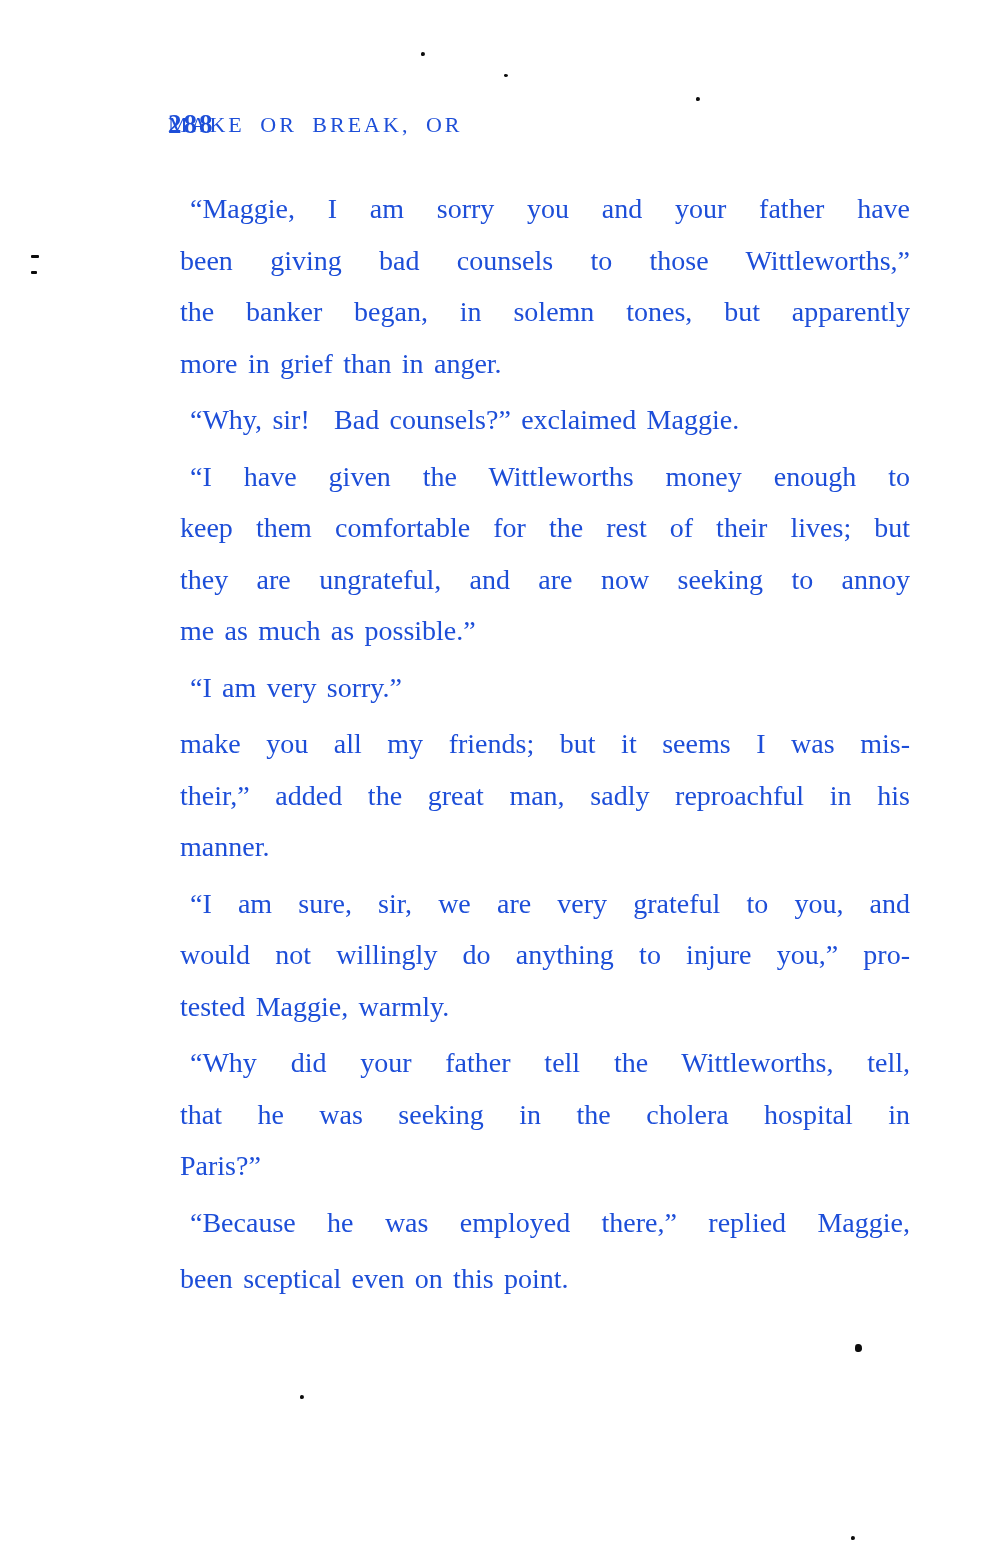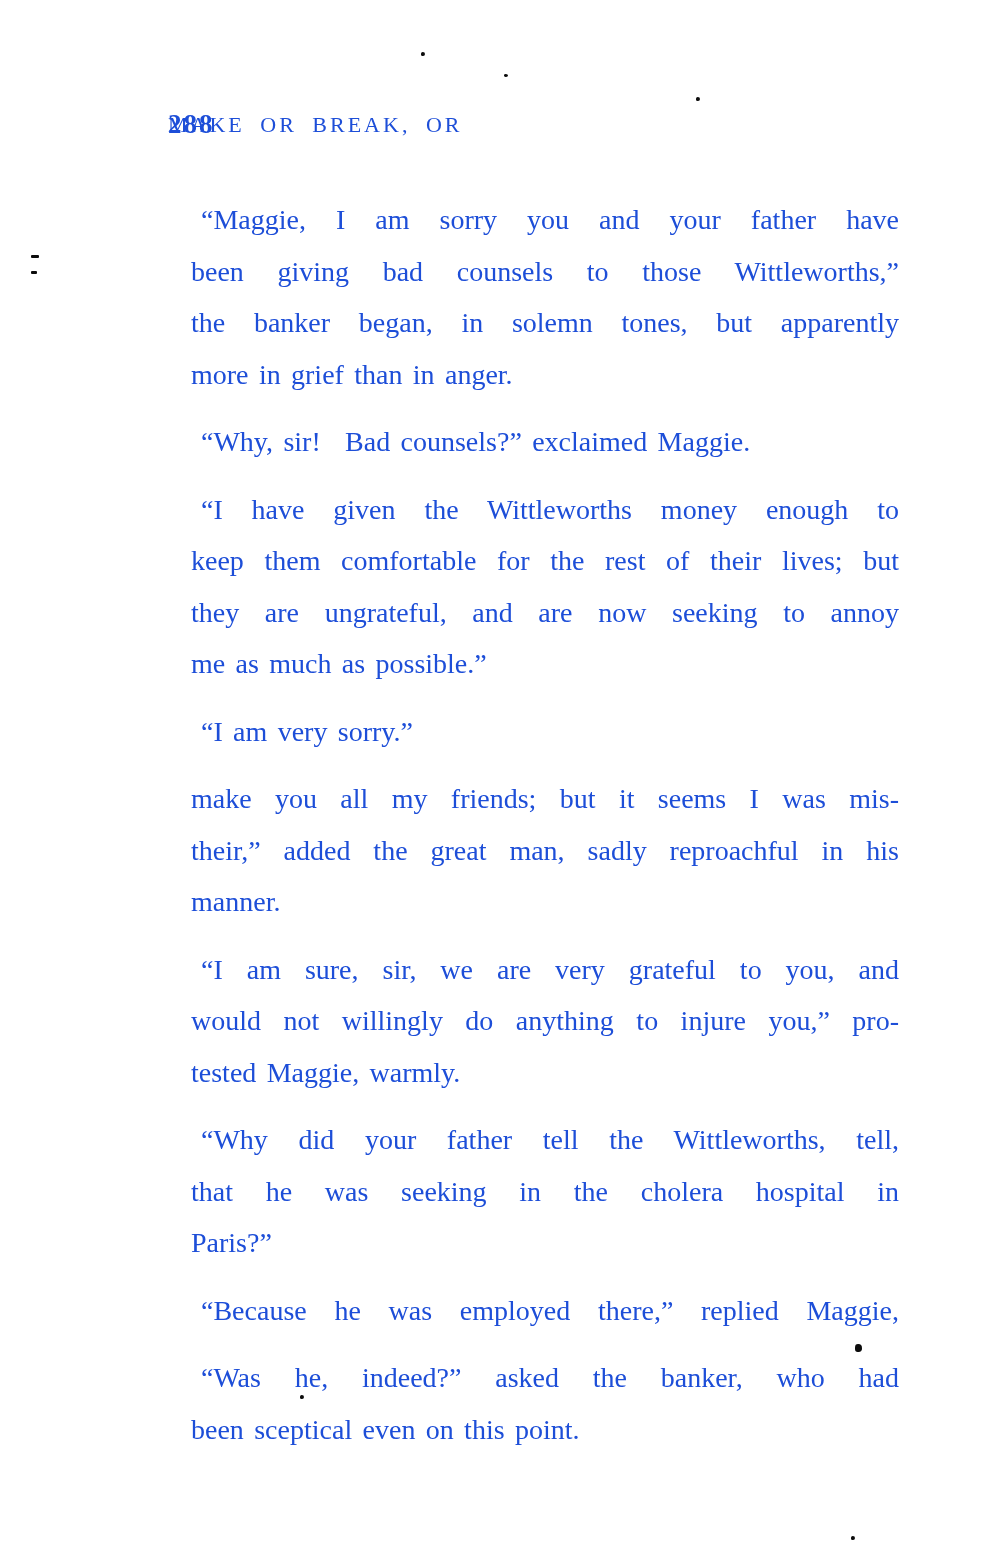--- a/index.html
+++ b/index.html
@@ -45,21 +45,21 @@
     line-height: 26px;
     white-space: nowrap;
   }
   .body {
     position: absolute;
     top: 178px;
     left: 175px;
     width: 740px;
   }
   .paragraph {
-    margin: 16px;
+    margin: 5px;
   }
   .line {
     font-size: 28px;
     line-height: 51.5px;
     word-spacing: 0.12em;
     text-align: justify;
     text-align-last: justify;
     white-space: normal;
   }
   .line.first {
@@ -115,21 +115,20 @@
       </div>
       <div class="paragraph">
         <div class="line first">“Why did your father tell the Wittleworths, tell,</div>
         <div class="line">that he was seeking in the cholera hospital in</div>
         <div class="line last">Paris?”</div>
       </div>
       <div class="paragraph">
         <div class="line first">“Because he was employed there,” replied Maggie,</div>
       </div>
       <div class="paragraph">
-        <div class="line first">“Was he, indeed?” asked the banker, who had</div>
         <div class="line last">been sceptical even on this point.</div>
       </div>
     </div>
 
   <div class="speck" style="left:421px; top:52px;  width:4px; height:4px;"></div>
   <div class="speck" style="left:504px; top:74px;  width:4px; height:3px;"></div>
   <div class="speck" style="left:696px; top:97px;  width:4px; height:4px;"></div>
   <div class="speck" style="left:31px;  top:255px; width:8px; height:3px; border-radius:1px;"></div>
   <div class="speck" style="left:31px;  top:271px; width:6px; height:3px; border-radius:1px;"></div>
   <div class="speck" style="left:855px; top:1344px; width:7px; height:8px;"></div>

